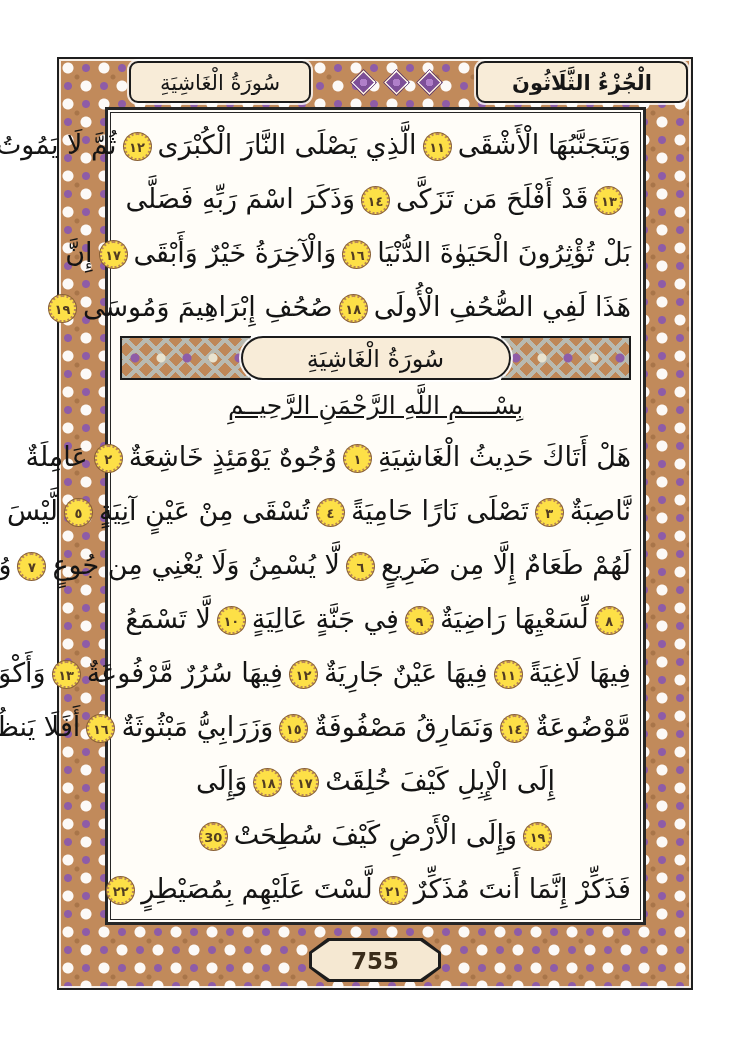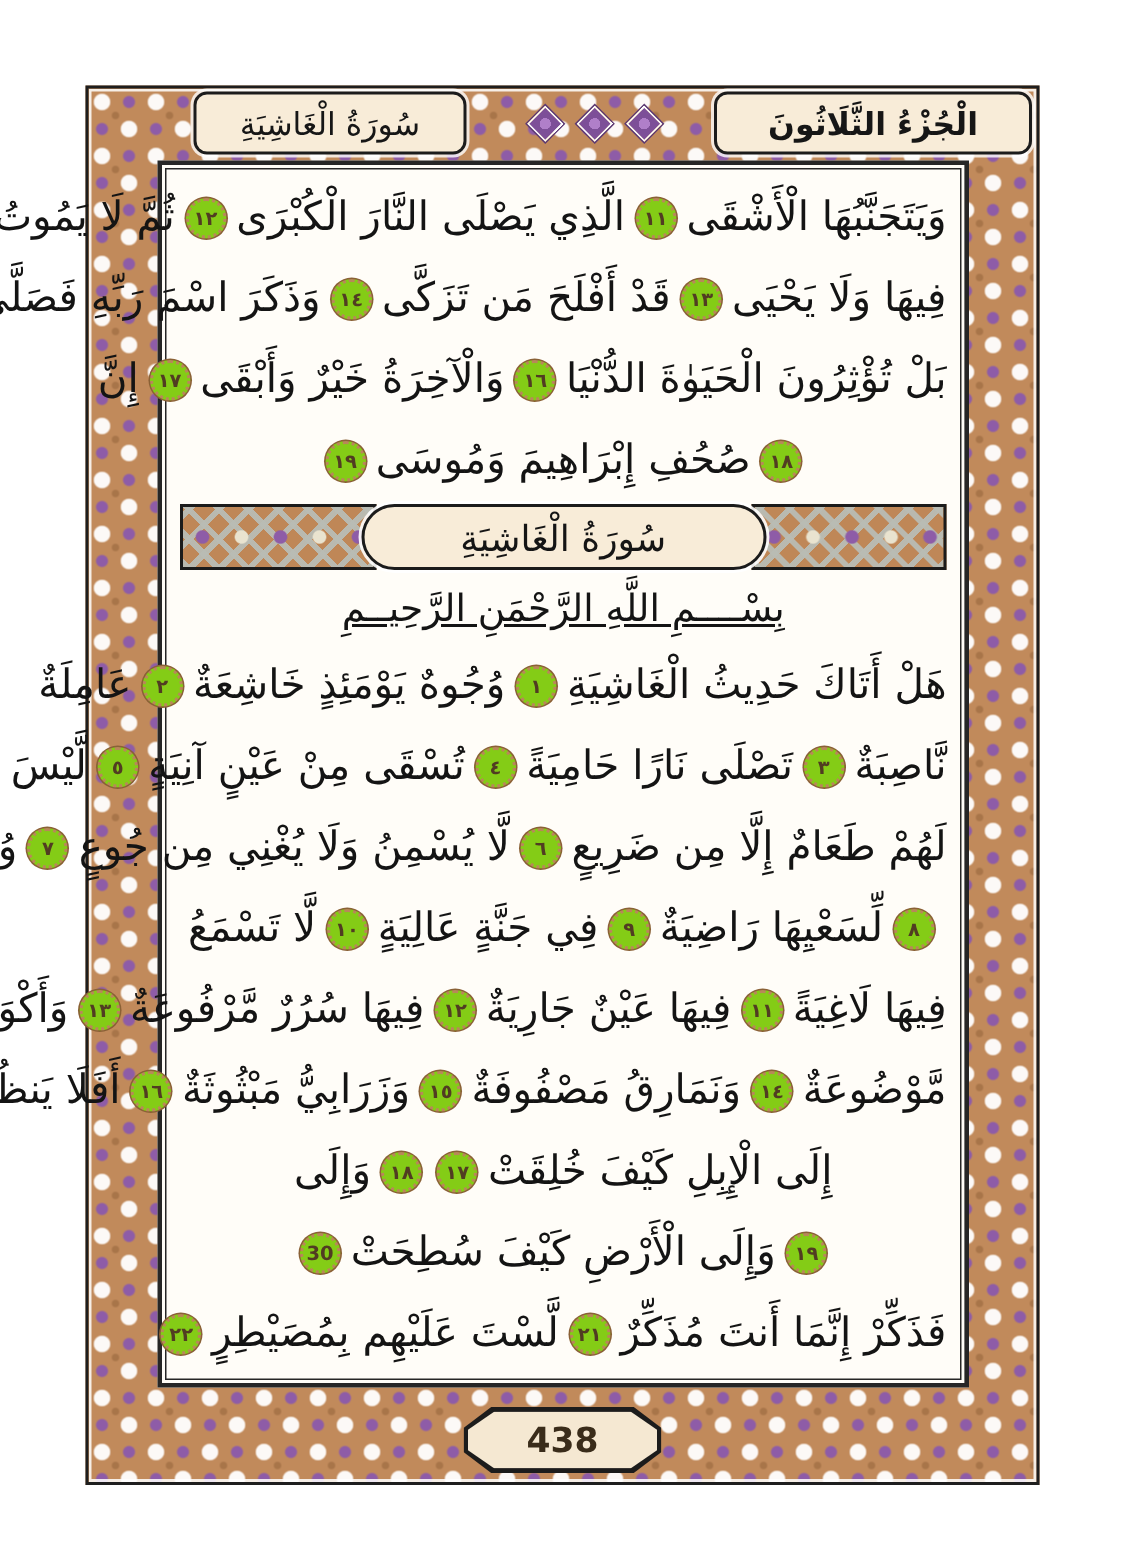--- a/index.html
+++ b/index.html
@@ -53,21 +53,21 @@
   
   .lines{display:flex;flex-direction:column;}
   .quran-line{
     direction:rtl;text-align:center;white-space:nowrap;
     height:54px;line-height:54px;font-size:27px;color:#141414;
   }
   .quran-line .txt{padding:0 2px;}
   .ayah{
     display:inline-flex;align-items:center;justify-content:center;
     width:27px;height:27px;border-radius:50%;box-sizing:border-box;
-    background:#84cc16;border:2px dotted #b9875a;
+    background:#fde047;border:2px dotted #b9875a;
     box-shadow:0 0 0 1px #8a6136;
     margin:0 5px;vertical-align:middle;
   }
   .ayah-num{font-size:13px;line-height:1;color:#513c22;font-weight:bold;padding-top:2px;}
   
   .surah-banner{
     height:48px;margin:2px 2px;display:flex;align-items:stretch;position:relative;
   }
   .banner-orn{
     flex:1;border:2px solid #1b1b1b;box-sizing:border-box;background-color:#bf8757;
@@ -122,31 +122,31 @@
     <span class="label">الْجُزْءُ الثَّلَاثُونَ</span>
   </div>
 
   <div class="inner-panel">
     <div class="lines" id="lines-top">
         <div class="quran-line"><span class="txt">وَيَتَجَنَّبُهَا الْأَشْقَى</span><span class="ayah">
             <span class="ayah-num">١١</span>
           </span><span class="txt">الَّذِي يَصْلَى النَّارَ الْكُبْرَى</span><span class="ayah">
             <span class="ayah-num">١٢</span>
           </span><span class="txt">ثُمَّ لَا يَمُوتُ</span></div>
-        <div class="quran-line"><span class="txt">فِيهَا وَلَا يَحْيَى</span><span class="ayah">
+        <div class="quran-line"><span class="ayah">
             <span class="ayah-num">١٣</span>
           </span><span class="txt">قَدْ أَفْلَحَ مَن تَزَكَّى</span><span class="ayah">
             <span class="ayah-num">١٤</span>
           </span><span class="txt">وَذَكَرَ اسْمَ رَبِّهِ فَصَلَّى</span></div>
         <div class="quran-line"><span class="txt">بَلْ تُؤْثِرُونَ الْحَيَوٰةَ الدُّنْيَا</span><span class="ayah">
             <span class="ayah-num">١٦</span>
           </span><span class="txt">وَالْآخِرَةُ خَيْرٌ وَأَبْقَى</span><span class="ayah">
             <span class="ayah-num">١٧</span>
           </span><span class="txt">إِنَّ</span></div>
-        <div class="quran-line"><span class="ayah">
+        <div class="quran-line"><span class="txt">هَذَا لَفِي الصُّحُفِ الْأُولَى</span><span class="ayah">
             <span class="ayah-num">١٨</span>
           </span><span class="txt">صُحُفِ إِبْرَاهِيمَ وَمُوسَى</span><span class="ayah">
             <span class="ayah-num">١٩</span>
           </span></div>
       </div>
 
     <div class="surah-banner">
       <div class="banner-orn"></div>
       <div class="banner-cart">
         <span class="label">سُورَةُ الْغَاشِيَةِ</span>
@@ -208,16 +208,16 @@
         <div class="quran-line"><span class="txt">فَذَكِّرْ إِنَّمَا أَنتَ مُذَكِّرٌ</span><span class="ayah">
             <span class="ayah-num">٢١</span>
           </span><span class="txt">لَّسْتَ عَلَيْهِم بِمُصَيْطِرٍ</span><span class="ayah">
             <span class="ayah-num">٢٢</span>
           </span></div>
       </div>
   </div>
 
   <div class="plaque">
     <div class="plaque-inner">
-      <span class="page-num">438</span>
+      <span class="page-num">755</span>
     </div>
   </div>
 </div>
 
 </body></html>

